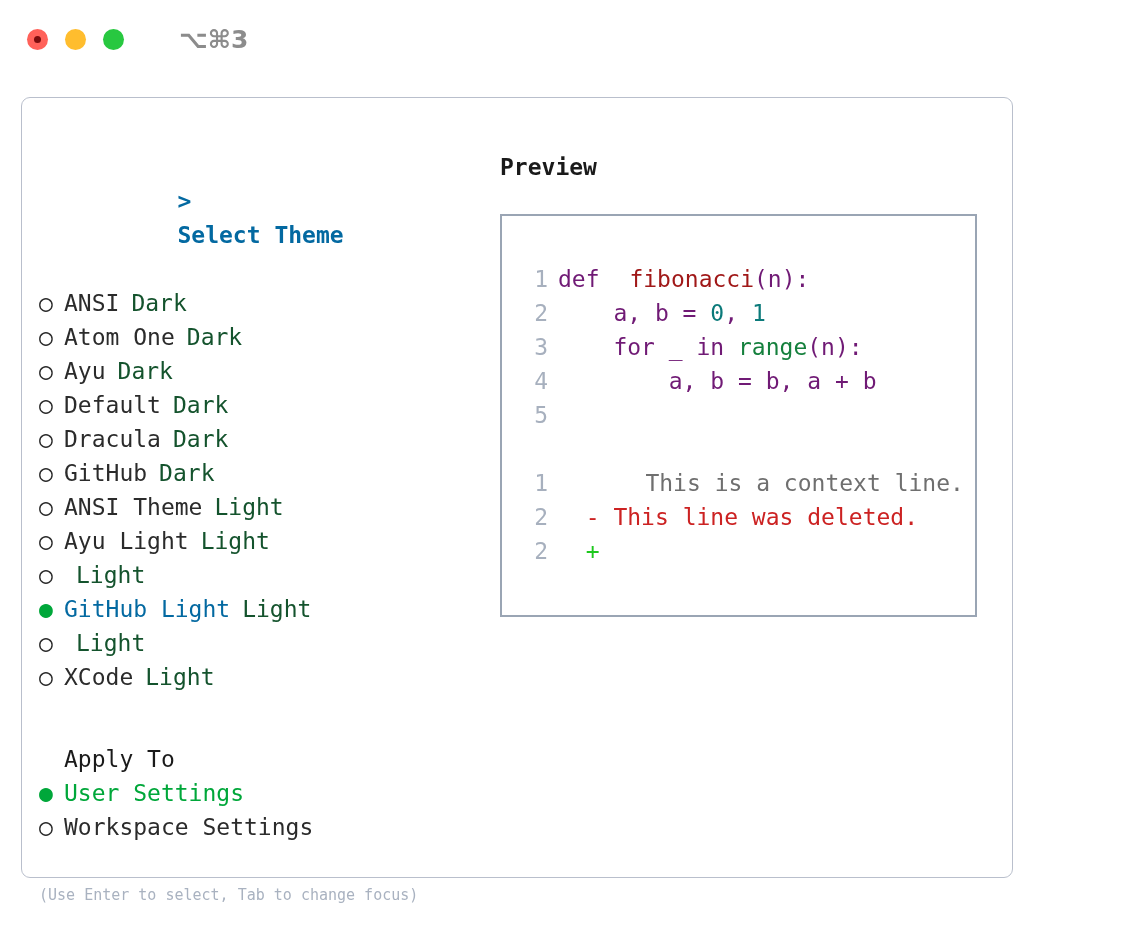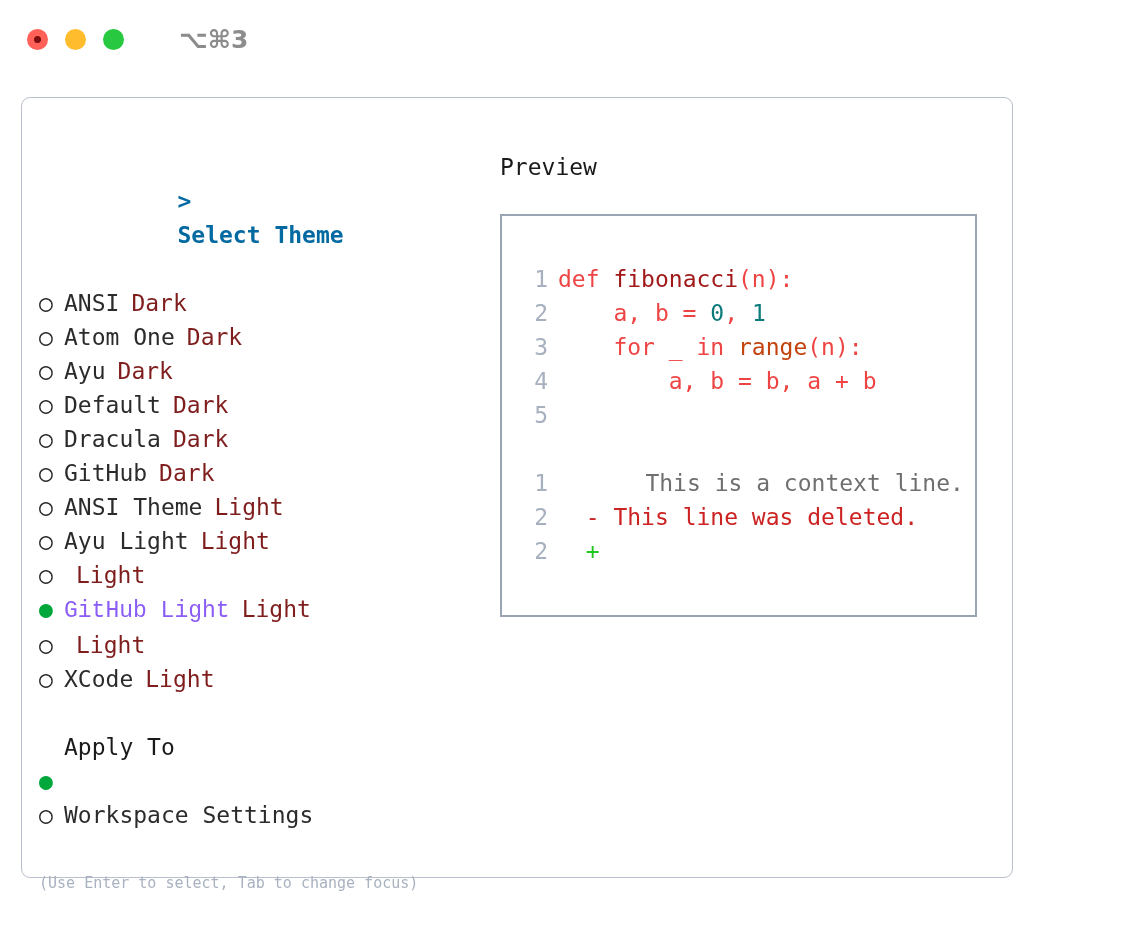--- a/index.html
+++ b/index.html
@@ -110,29 +110,28 @@
     font-size: 23px;
     line-height: 34px;
   }
   .marker.sel {
     color: #00a73a;
   }
   .theme-name {
     color: #2b2b2b;
   }
   .theme-row.selected .theme-name {
-    color: #8b5cf6;
-    font-family: Liberation Mono, monospace;
+    color: #0369a1;
   }
   .theme-variant {
-    color: #7f1d1d;
+    color: #14532d;
     margin-left: 12px;
   }
   .apply-block {
-    margin-top: 34px;
+    margin-top: 48px;
   }
   .apply-header {
     font-size: 23px;
     color: #1a1a1a;
     line-height: 34px;
     padding-left: 25px;
     white-space: pre;
   }
   .apply-row {
     display: flex;
@@ -153,21 +152,21 @@
   }
   
   .right-col {
     position: absolute;
     left: 478px;
     top: 52px;
     width: 490px;
   }
   .preview-title {
     font-size: 23px;
-    font-weight: normal;
+    font-weight: bold;
     color: #1a1a1a;
     line-height: 34px;
     white-space: pre;
   }
   .preview-box {
     margin-top: 30px;
     width: 477px;
     height: 403px;
     border: 2px solid #9aa5b4;
     box-sizing: border-box;
@@ -181,24 +180,24 @@
     white-space: pre;
   }
   .ln {
     width: 38px;
     flex: 0 0 38px;
     color: #a7b0be;
     text-align: right;
     padding-right: 10px;
     box-sizing: border-box;
   }
-  .code-text { color: #ef4444; }
-  .tok-fn   { color: #a01818; }
+  .code-text { color: #701a75; }
+  .tok-fn   { color: #a01818; margin-left: 16px; }
   .tok-num  { color: #0b7a7a; }
-  .tok-call { color: #c2410c; }
+  .tok-call { color: #15803d; }
   .diff-gap { height: 34px; }
   .diff-ctx { color: #6f6f6f; margin-left: 16px; }
   .diff-del { color: #cc2222; }
   .diff-add { color: #1ec81e; }
 </style>
 </head>
 <body>
 
 <div class="window">
 
@@ -232,21 +231,21 @@
             <div class="theme-row"><span class="marker">○</span><span class="theme-name">Ayu Light</span><span class="theme-variant">Light</span></div>
             <div class="theme-row"><span class="marker">○</span><span class="theme-variant">Light</span></div>
             <div class="theme-row selected"><span class="marker sel">●</span><span class="theme-name">GitHub Light</span><span class="theme-variant">Light</span></div>
             <div class="theme-row"><span class="marker">○</span><span class="theme-variant">Light</span></div>
             <div class="theme-row"><span class="marker">○</span><span class="theme-name">XCode</span><span class="theme-variant">Light</span></div>
           </div>
 
         <div class="apply-block">
           <div class="apply-header">Apply To</div>
           <div id="apply-rows">
-              <div class="apply-row selected"><span class="marker sel">●</span></div>
+              <div class="apply-row selected"><span class="marker sel">●</span><span class="opt-label">User Settings</span></div>
               <div class="apply-row"><span class="marker">○</span><span class="opt-label">Workspace Settings</span></div>
             </div>
         </div>
 
         <div class="hint">(Use Enter to select, Tab to change focus)</div>
       </div>
 
       <div class="right-col">
         <div class="preview-title">Preview</div>
 

